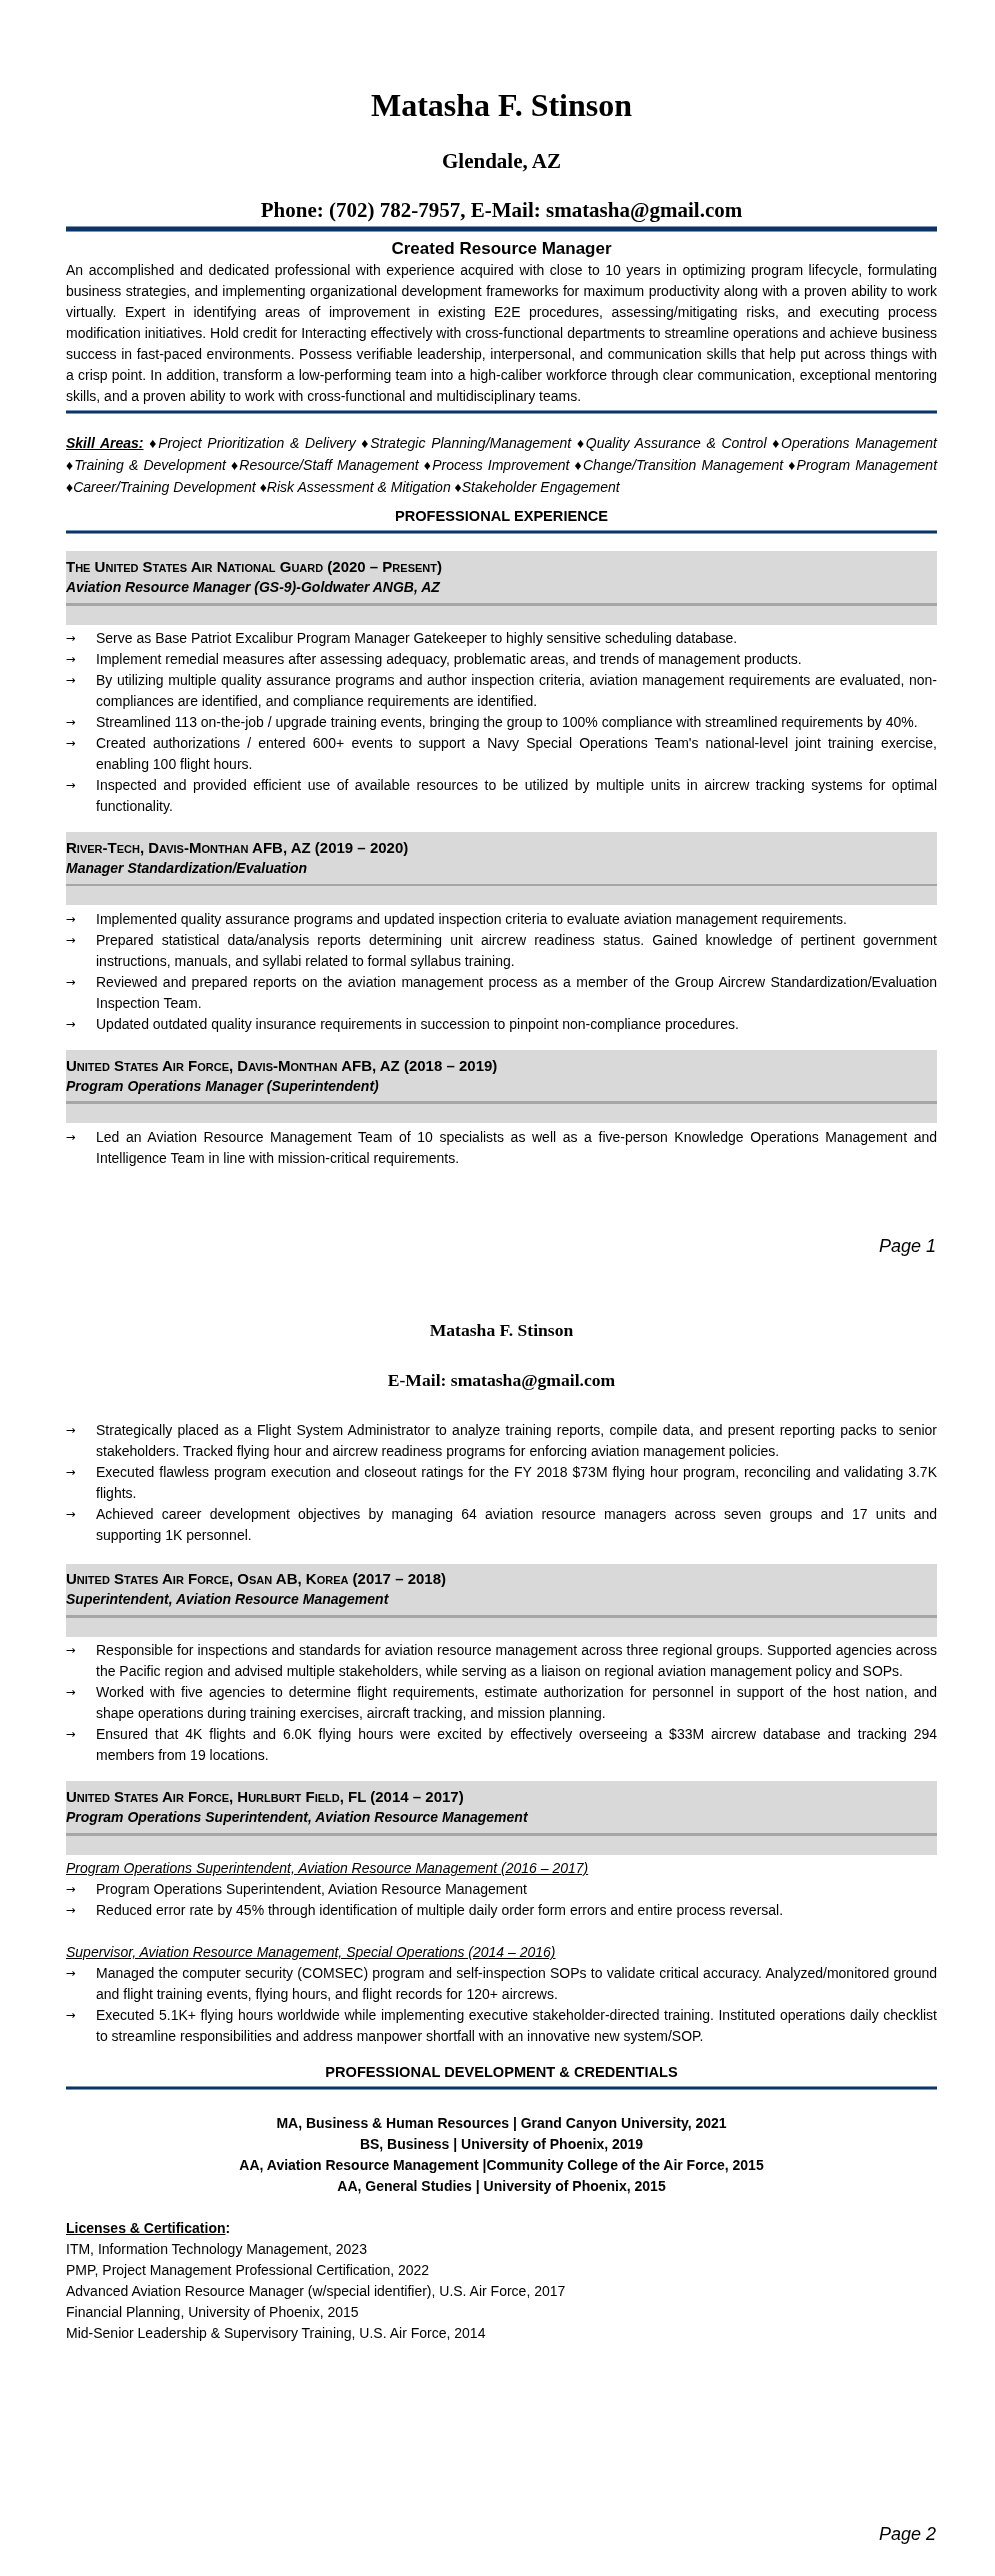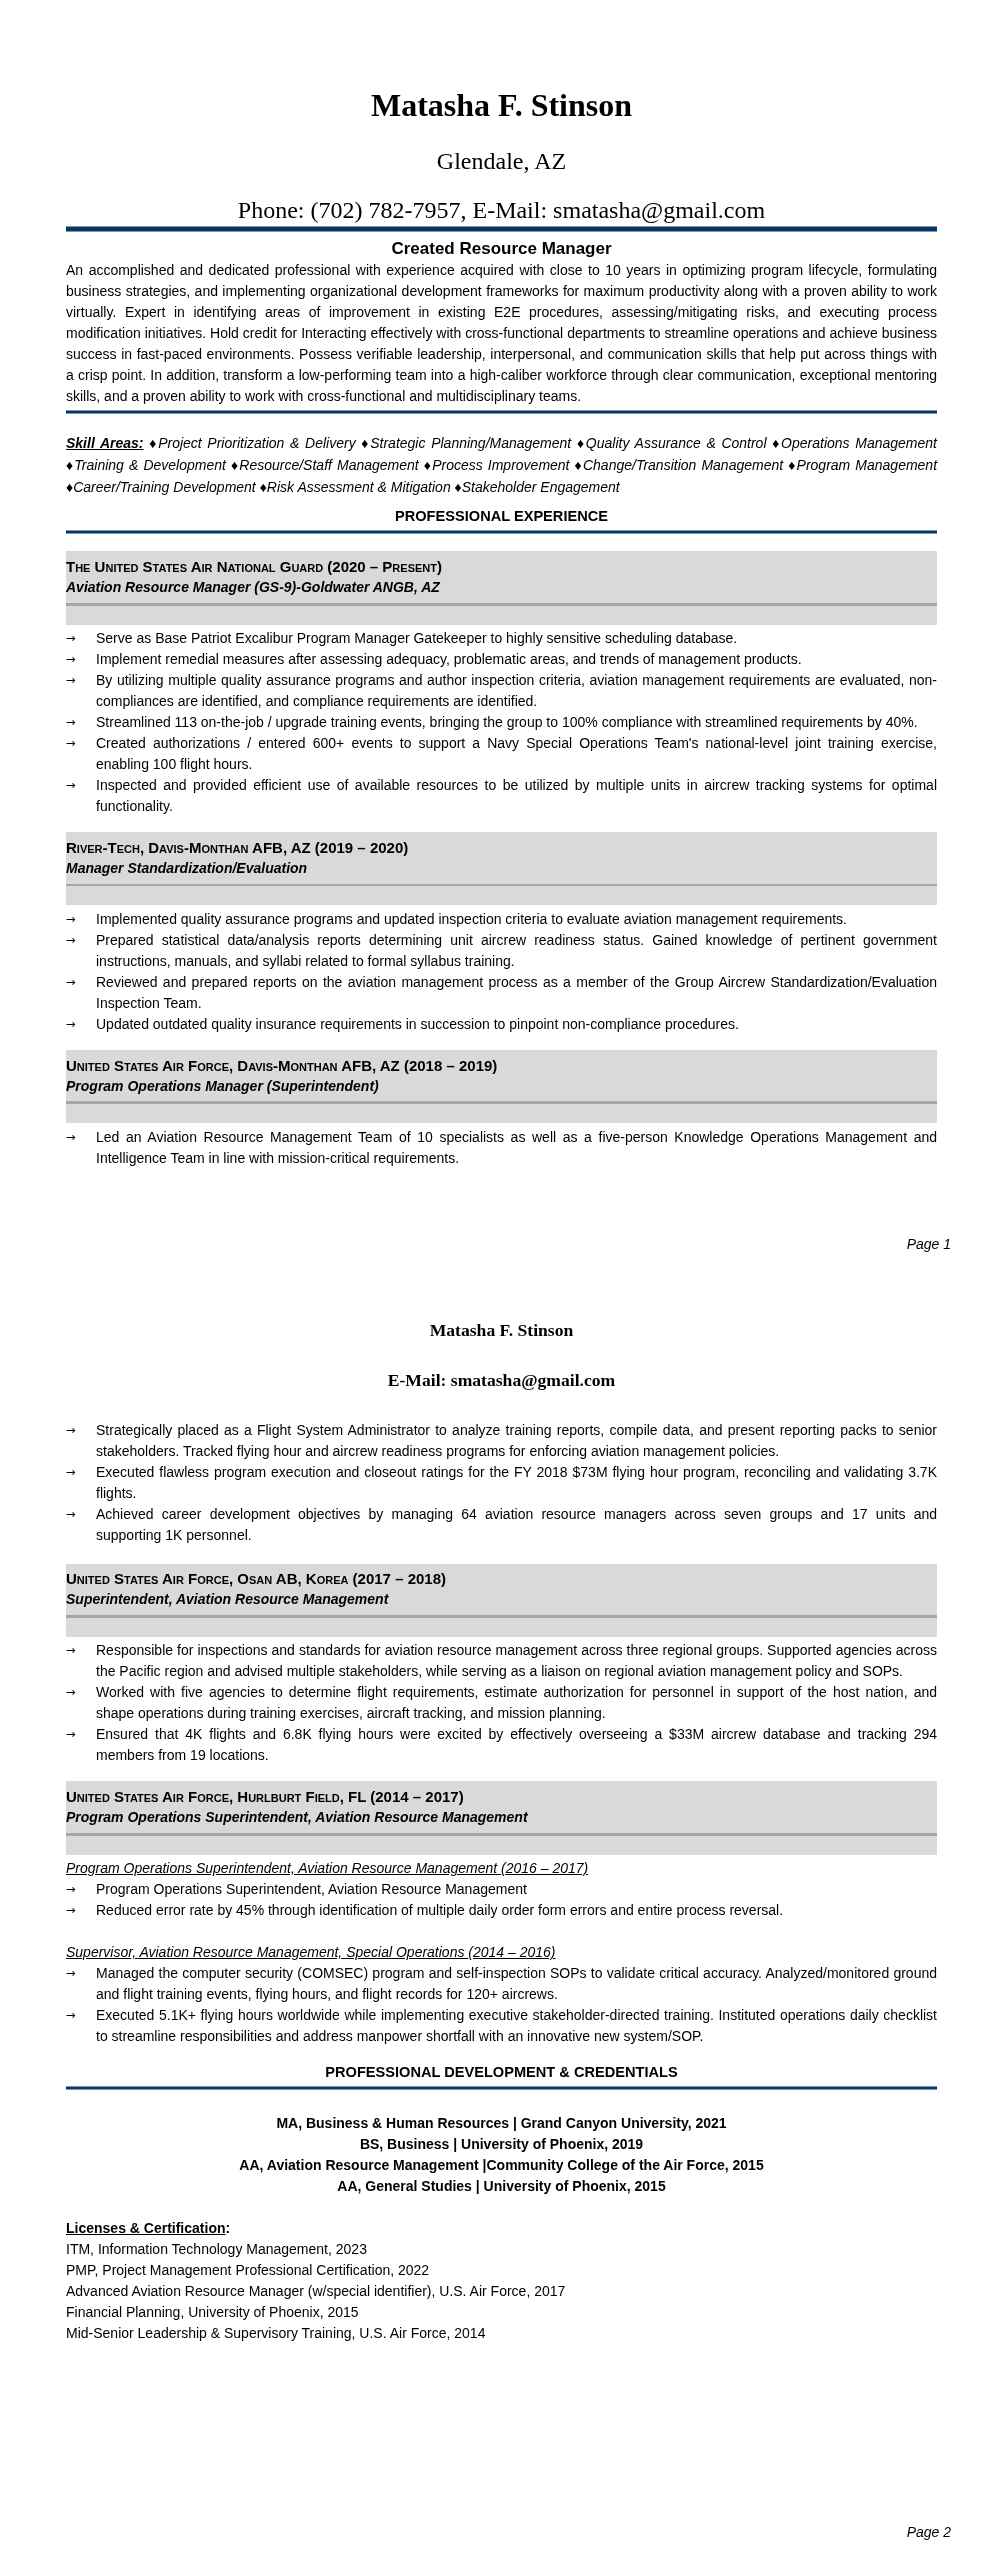--- a/index.html
+++ b/index.html
@@ -1,37 +1,37 @@
 <!DOCTYPE html>
 <html style="font-size:9.4px"><head>
 <meta charset="utf-8">
 <style>
   html, body { margin: 0; padding: 0; background: #ffffff; }
   body { width: 995px; height: 2576px; position: relative; color: #000; font-family: "Liberation Sans", sans-serif; font-size: 14px; }
   .page { position: absolute; left: 66px; width: 871px; }
   .serif { font-family: "Liberation Serif", serif; margin-top: 28px; }
   .center { text-align: center; }
   .name { font-size: 32px; font-weight: bold; line-height: 36px; }
-  .sub { font-size: 24px; font-weight: normal; line-height: 21px; }
+  .sub { font-size: 21px; font-weight: bold; line-height: 21px; }
   .rule-blue { height: 4.1px; background: #0e3463; border-top: 0.6px solid #7c96b8; border-bottom: 0.6px solid #7c96b8; }
   .role-title { font-size: 17px; font-weight: bold; line-height: 22px; margin-top: 5.9px; }
   .justify { text-align: justify; line-height: 21px; }
   .skills { font-style: italic; text-align: justify; line-height: 22px; }
   .skills .label { font-weight: bold; text-decoration: underline; }
   .section-title { font-size: 14.6px; font-weight: bold; line-height: 20px; text-align: center; }
   .job-head { background: #d9d9d9; padding: 4.7px 0 0 0; }
   .job-head .company { font-weight: bold; font-variant: small-caps; font-size: 15px; line-height: 21px; }
   .job-head .role { font-weight: bold; font-style: italic; line-height: 21px; }
   .job-head .bar { height: 2.9px; background: #a6a6a6; margin-top: 4.7px; }
   .job-head .pad { height: 19px; }
   ul.bullets { list-style: none; margin: 0; padding: 0; }
   ul.bullets li { position: relative; padding-left: 30px; line-height: 21px; text-align: justify; }
   ul.bullets li .arr { position: absolute; left: 0; top: 0; font-family: "DejaVu Sans", sans-serif; font-size: 11.7px; }
   .sub-role { font-style: italic; text-decoration: underline; line-height: 21px; }
-  .page-num { position: absolute; right: 44px; font-style: italic; font-size: 14px; }
+  .page-num { position: absolute; right: 59px; font-style: italic; font-size: 18px; }
   .edu { font-weight: bold; line-height: 21px; text-align: center; }
   .lic-label { font-weight: bold; text-decoration: underline; line-height: 21px; }
   .lic { line-height: 21px; }
 </style>
 </head>
 <body>
 
 <div class="page" style="top:59px;">
   <div class="center serif name">Matasha F. Stinson</div>
   <div class="center serif sub">Glendale, AZ</div>
@@ -110,21 +110,21 @@
       <div style="margin-bottom: 15px;">
         <div class="job-head">
           <div class="company">United States Air Force, Osan AB, Korea (2017 – 2018)</div>
           <div class="role">Superintendent, Aviation Resource Management</div>
           <div class="bar"></div>
           <div class="pad"></div>
         </div>
         <ul class="bullets" style="margin-top: 3.5px;">
           <li><span class="arr">→</span><span>Responsible for inspections and standards for aviation resource management across three regional groups. Supported agencies across the Pacific region and advised multiple stakeholders, while serving as a liaison on regional aviation management policy and SOPs.</span></li>
           <li><span class="arr">→</span><span>Worked with five agencies to determine flight requirements, estimate authorization for personnel in support of the host nation, and shape operations during training exercises, aircraft tracking, and mission planning.</span></li>
-          <li><span class="arr">→</span><span>Ensured that 4K flights and 6.8K flying hours were excited by effectively overseeing a $33M aircrew database and tracking 294 members from 19 locations.</span></li>
+          <li><span class="arr">→</span><span>Ensured that 4K flights and 6.0K flying hours were excited by effectively overseeing a $33M aircrew database and tracking 294 members from 19 locations.</span></li>
         </ul>
       </div>
       <div style="margin-bottom: 15px;">
         <div class="job-head">
           <div class="company">United States Air Force, Hurlburt Field, FL (2014 – 2017)</div>
           <div class="role">Program Operations Superintendent, Aviation Resource Management</div>
           <div class="bar"></div>
           <div class="pad"></div>
         </div>
         <div class="sub-role" style="margin-top: 3.5px;">Program Operations Superintendent, Aviation Resource Management (2016 – 2017)</div>

